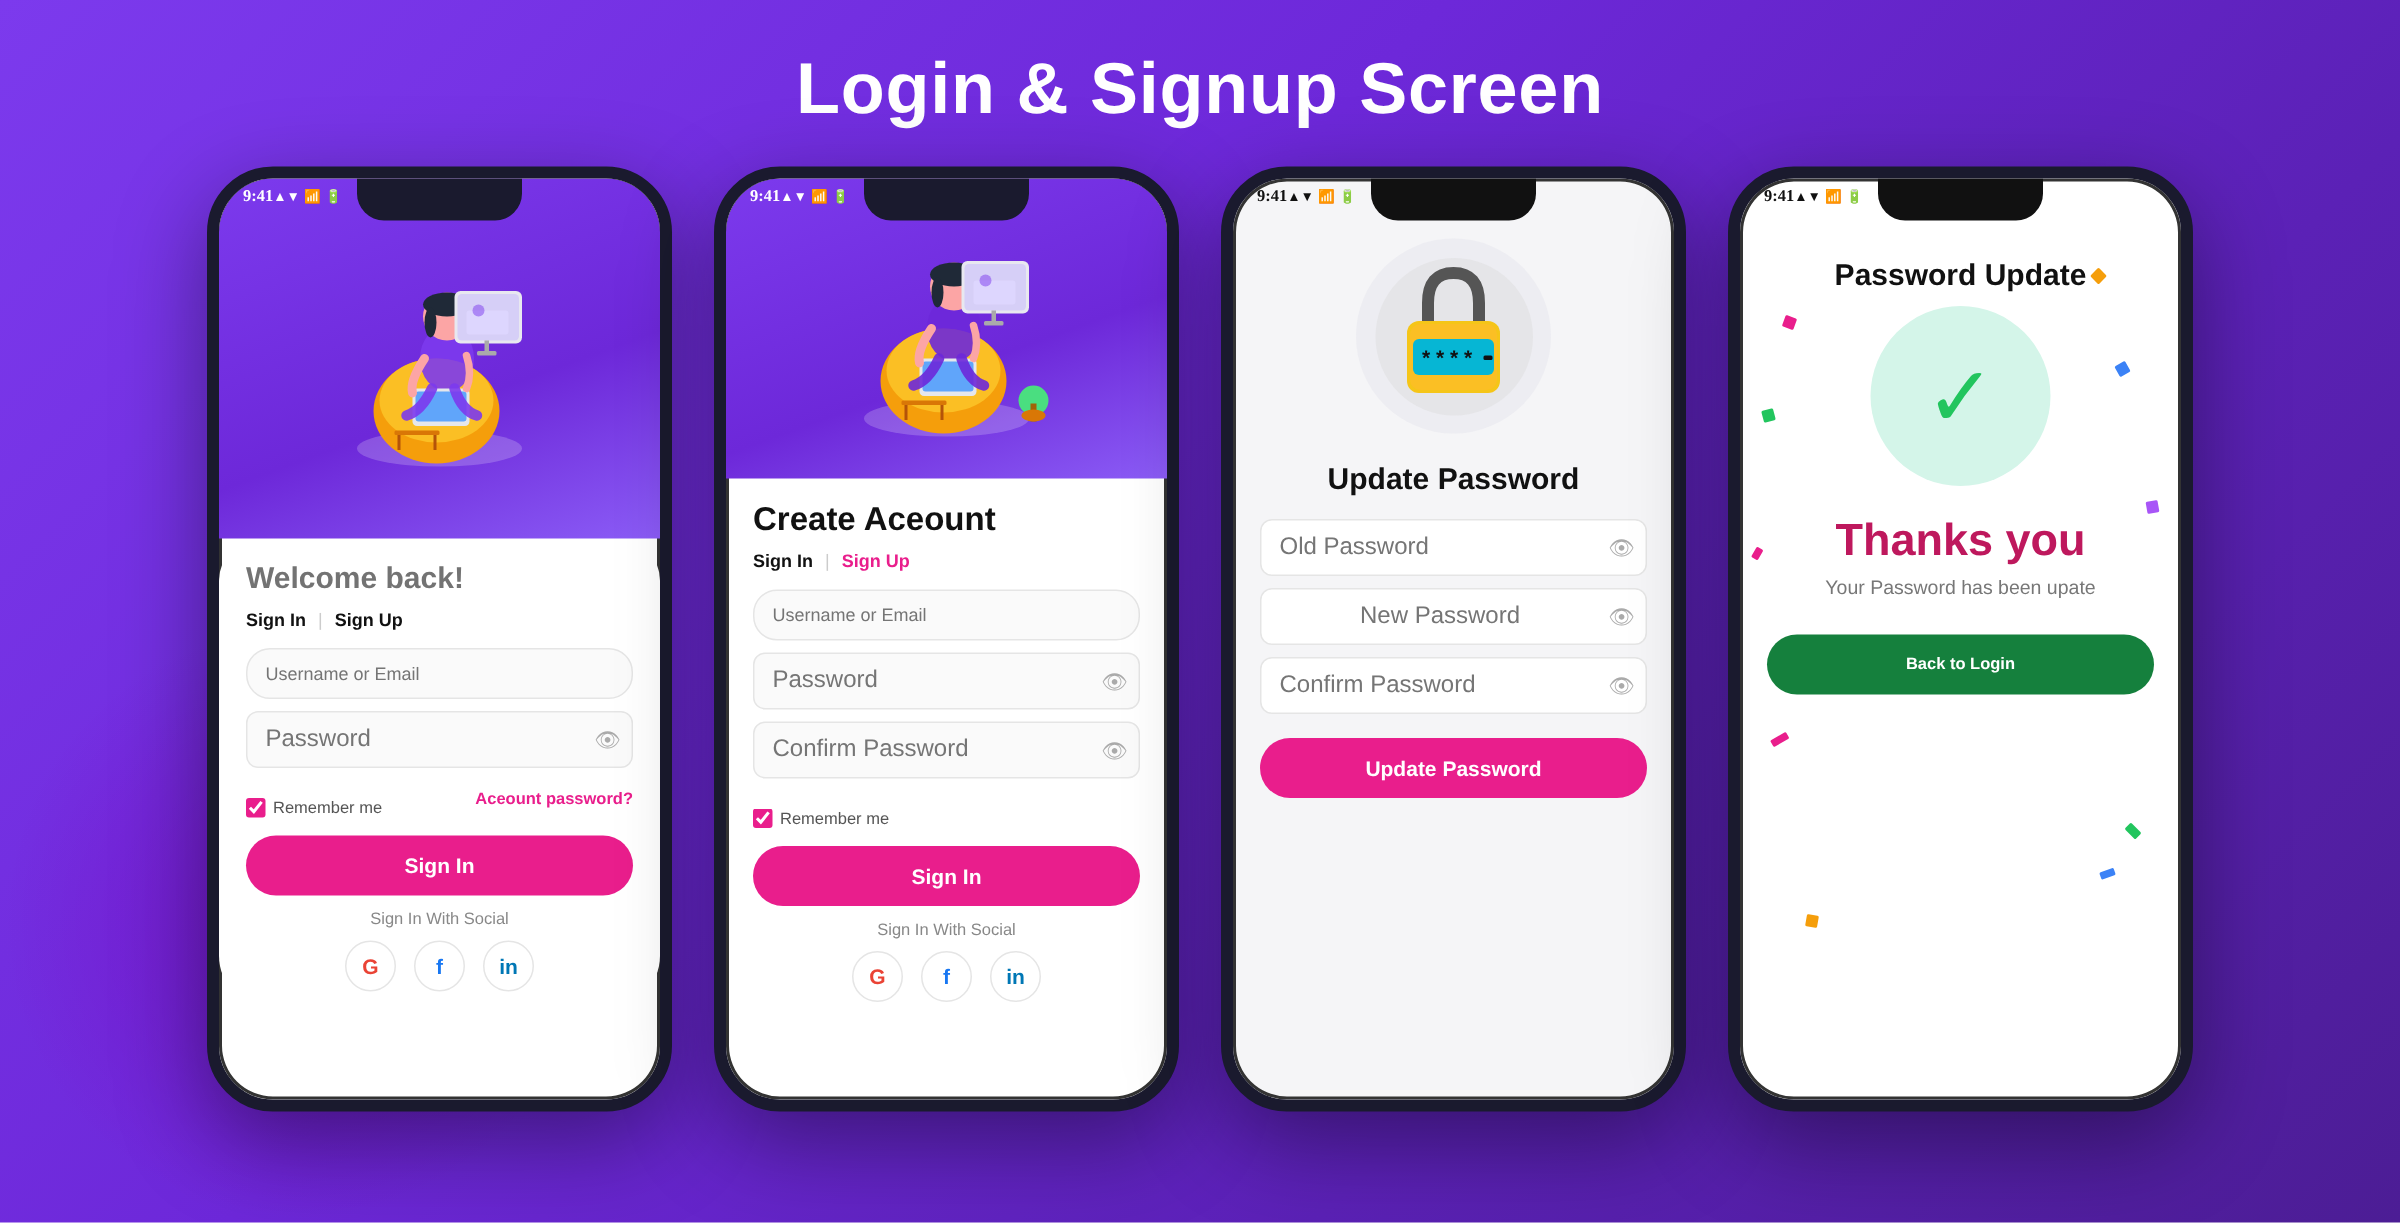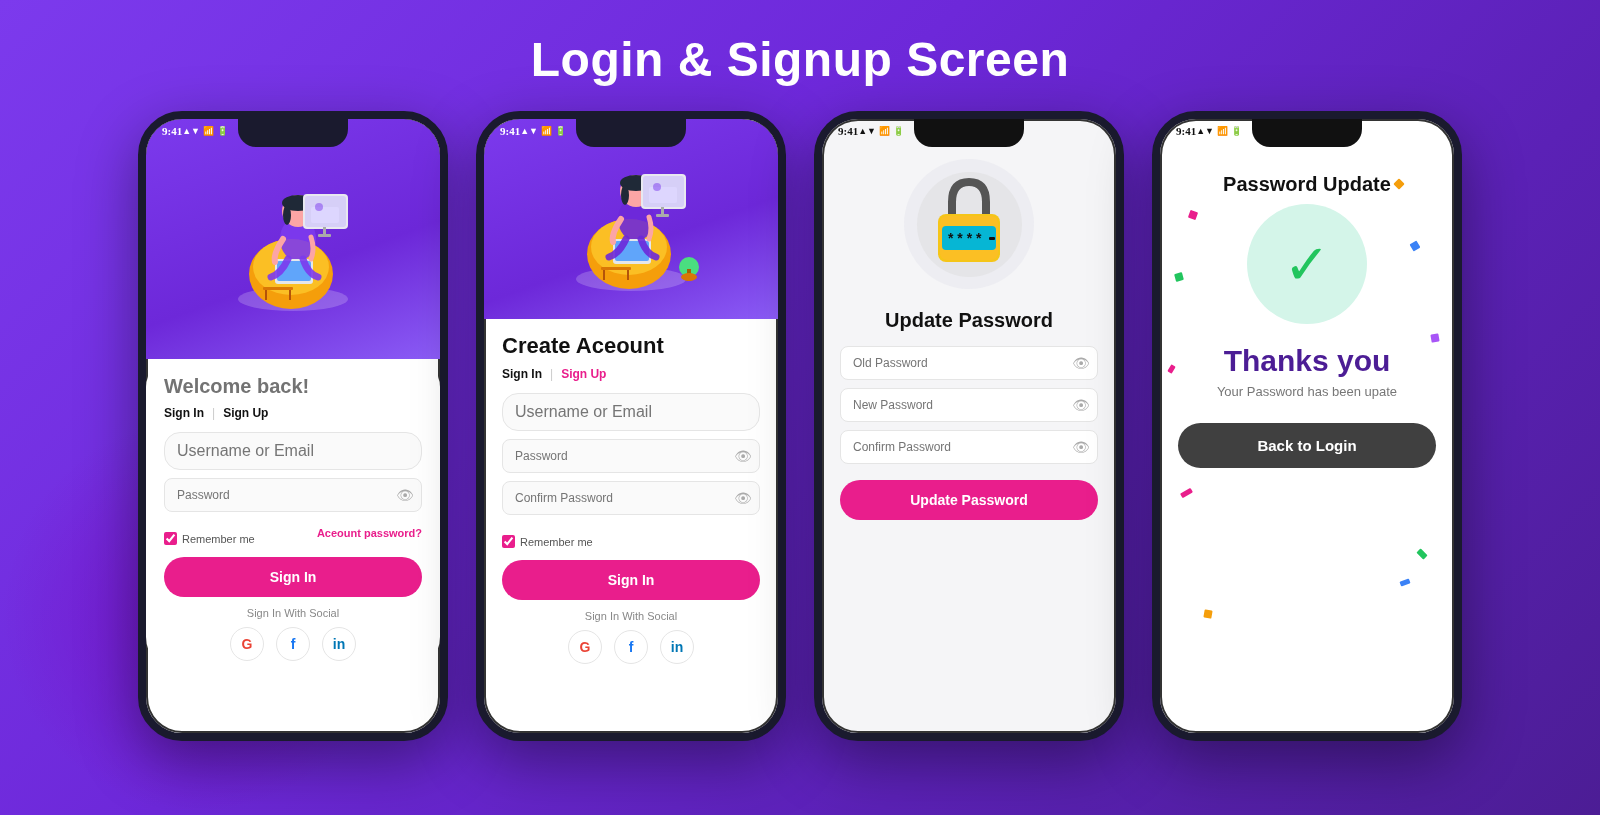--- a/index.html
+++ b/index.html
@@ -130,40 +130,40 @@
     }
     .input-with-eye {
       position: relative;
       margin-bottom: 8px;
     }
     .input-with-eye input {
       width: 100%;
       border: 1px solid #e5e5e5;
       border-radius: 8px;
       padding: 9px 30px 9px 12px;
-      font-size: 12px;
+      font-size: 16px;
       color: #4c1d95;
       outline: none;
       background: #fafafa;
     }
     .eye-icon {
       position: absolute;
       right: 8px;
       top: 50%;
       transform: translateY(-50%);
       color: #aaa;
       font-size: 14px;
       cursor: pointer;
     }
     .plain-input {
       width: 100%;
       border: 1px solid #e5e5e5;
       border-radius: 16px;
       padding: 9px 12px;
-      font-size: 16px;
+      font-size: 12px;
       color: #999;
       outline: none;
       background: #fafafa;
     }
     .remember-row {
       display: flex;
       align-items: center;
       justify-content: space-between;
       margin-bottom: 12px;
       margin-top: 4px;
@@ -290,36 +290,36 @@
     }
     .password-update-title {
       font-size: 20px;
       font-weight: 800;
       color: #111;
       margin-bottom: 8px;
     }
     .thanks-title {
       font-size: 30px;
       font-weight: 800;
-      color: #4c1d95;
+      color: #be185d;
       margin-bottom: 6px;
     }
     .updated-text {
       font-size: 13px;
       color: #777;
       margin-bottom: 24px;
     }
     .back-to-login-btn {
       width: 100%;
-      background: #404040;
+      background: #15803d;
       color: #fff;
       border: none;
       border-radius: 28px;
       padding: 14px;
-      font-size: 15px;
+      font-size: 11px;
       font-weight: 700;
       cursor: pointer;
     }
     .confetti-container {
       position: absolute;
       top: 0; left: 0; right: 0; bottom: 0;
       pointer-events: none;
       overflow: hidden;
     }
     .confetti-piece {
@@ -538,21 +538,21 @@
           </svg>
         </div>
       </div>
       <div class="update-password-title">Update Password</div>
       <div style="width:100%;">
         <div class="input-with-eye">
           <input type="password" style="background: rgb(255, 255, 255);" placeholder="Old Password">
           <span class="eye-icon">👁</span>
         </div>
         <div class="input-with-eye">
-          <input type="password" style="background: rgb(255, 255, 255);" placeholder="New Password">
+          <input type="password" style="background: rgb(255, 255, 255); text-align: center;" placeholder="New Password">
           <span class="eye-icon">👁</span>
         </div>
         <div class="input-with-eye">
           <input type="password" style="background: rgb(255, 255, 255);" placeholder="Confirm Password">
           <span class="eye-icon">👁</span>
         </div>
         <button class="signin-btn" style="margin-top:8px;">Update Password</button>
       </div>
     </div>
   </div>

